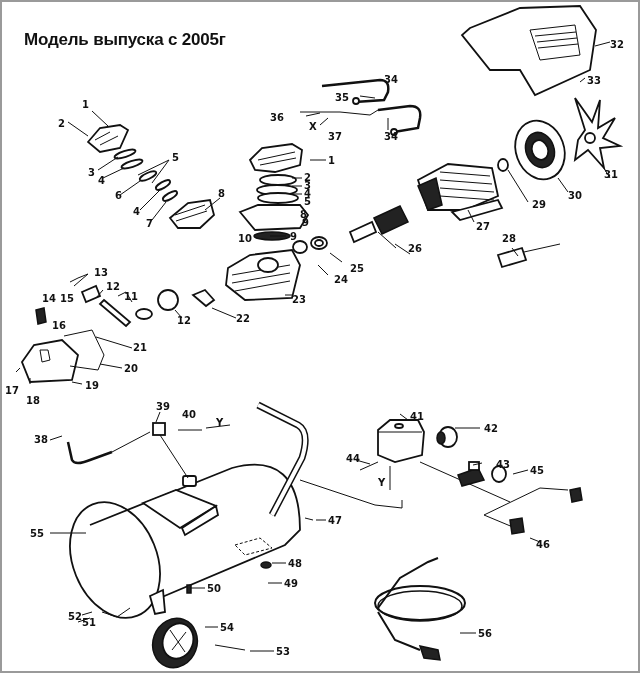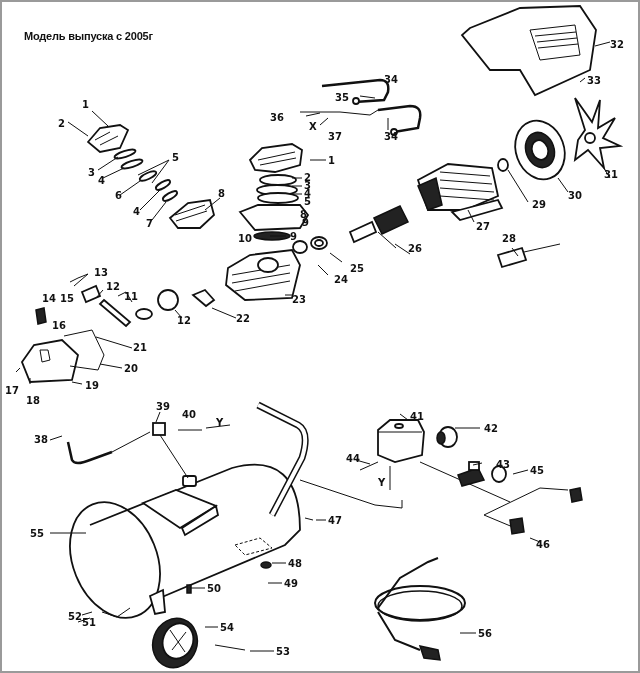--- a/index.html
+++ b/index.html
@@ -1,18 +1,18 @@
 <!DOCTYPE html>
 <html><head>
 <meta charset="utf-8">
 <style>
   html, body { margin: 0; padding: 0; background: #ffffff; }
   body { width: 640px; height: 673px; overflow: hidden; position: relative; font-family: "Liberation Sans", sans-serif; }
   .frame { position: absolute; left: 0; top: 0; width: 636px; height: 669px; border: 2px solid #9a9a9a; border-right-width: 3px; border-bottom-width: 3px; box-sizing: content-box; background: #fff; }
-  .title { position: absolute; left: 24px; top: 30px; font-family: "Liberation Sans", sans-serif; font-weight: bold; font-size: 11px; color: #111; letter-spacing: -0.2px; text-align: center; }
+  .title { position: absolute; left: 24px; top: 30px; font-family: "Liberation Sans", sans-serif; font-weight: bold; font-size: 17px; color: #111; letter-spacing: -0.2px; text-align: center; }
   svg { position: absolute; left: 0; top: 0; }
   .lbl { font-family: "DejaVu Sans", sans-serif; font-size: 10px; font-weight: bold; fill: #111; }
   .ln { stroke: #111; stroke-width: 1.2; fill: none; }
   .p { stroke: #111; stroke-width: 1.8; fill: #fff; }
   .pd { stroke: #111; stroke-width: 1.5; fill: #222; }
   .thin { stroke: #111; stroke-width: 1; fill: none; }
 </style>
 </head>
 <body>
 

